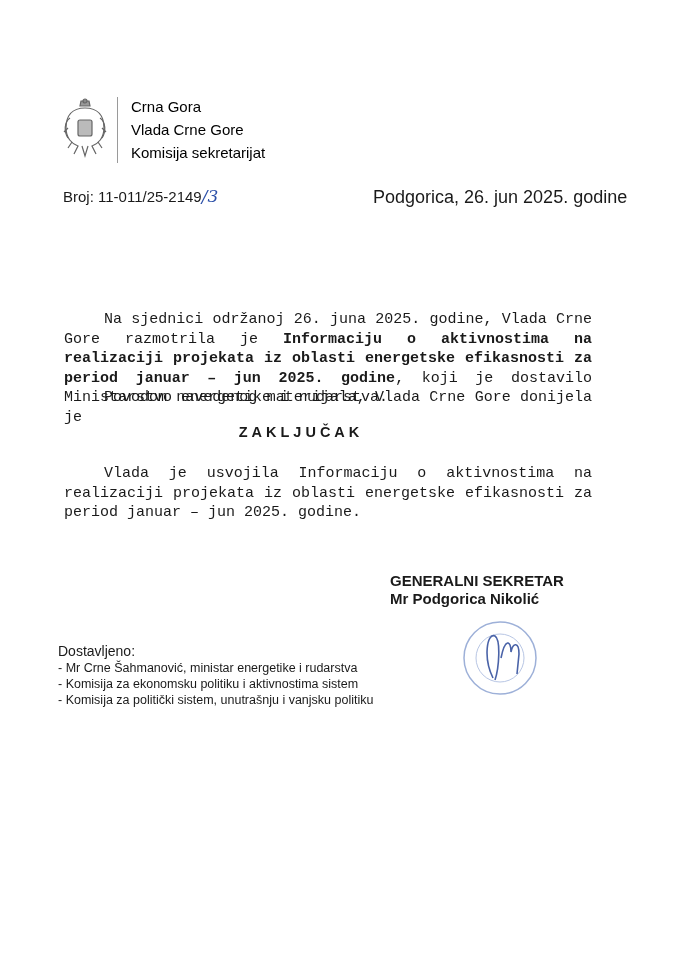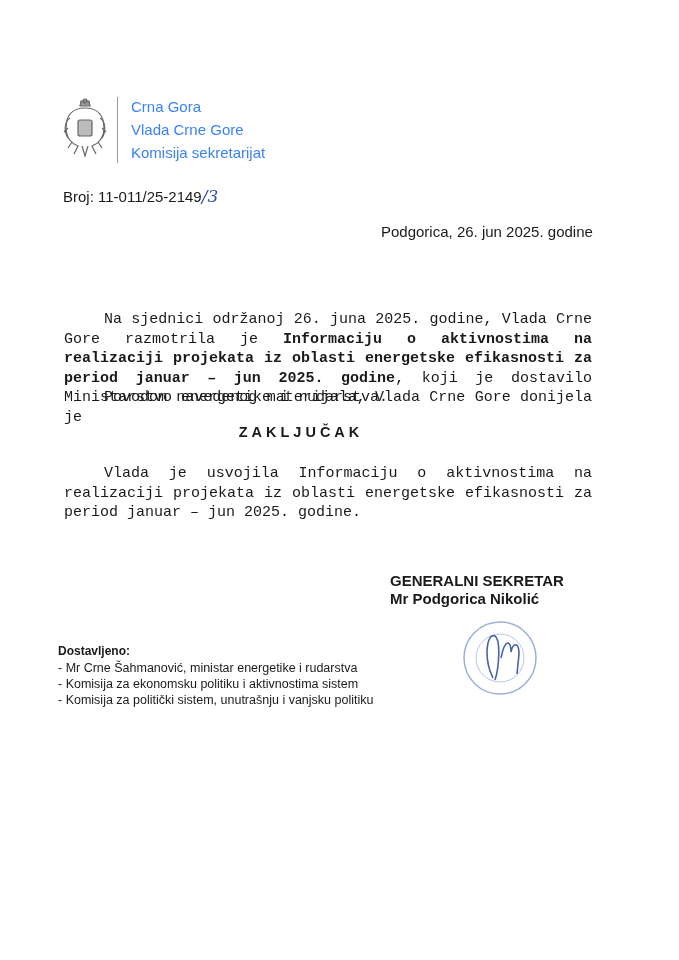--- a/index.html
+++ b/index.html
@@ -1,23 +1,23 @@
 <!DOCTYPE html>
 <html><head>
 <meta charset="utf-8">
 <style>
   html, body { margin:0; padding:0; }
   body { width:679px; height:960px; background:#ffffff; position:relative; overflow:hidden;
          font-family:"Liberation Sans", sans-serif; color:#1a1a1a; }
   .abs { position:absolute; }
   .crest { left:62px; top:98px; width:46px; height:62px; }
   .vline { left:117px; top:97px; width:1px; height:66px; background:#9a9a9a; }
-  .hdr { left:131px; font-size:15px; line-height:21px; color:#3b82f6; }
+  .hdr { left:131px; font-size:15px; line-height:21px; color:#000000; }
   .broj { left:63px; top:186px; font-size:15px;text-align:right; }
-  .date { left:381px; top:187px; font-size:15px;margin-top:36px; }
+  .date { left:373px; top:187px; font-size:18px; }
   .para { left:64px; width:528px; font-size:15px; line-height:19.5px; text-align:justify; }
   .indent { text-indent:40px;font-family:Liberation Mono, monospace; }
   b { font-weight:bold; }
   .zak { left:0; width:602px; top:424px; text-align:center; font-size:14.5px; font-weight:bold; letter-spacing:4px; }
   .sig { left:390px; width:220px; font-size:15px; font-weight:bold; line-height:18px; }
   .stamp { left:455px; top:618px; width:90px; height:80px; }
   .dost { left:58px; font-size:12.5px; line-height:16px; }
 </style>
 </head>
 <body>
@@ -51,16 +51,16 @@
 <div class="abs para indent" style="top:464px">Vlada je usvojila Informaciju o aktivnostima na realizaciji projekata iz oblasti energetske efikasnosti za period januar – jun  2025. godine.</div>
 
 <div class="abs sig" style="top:572px">GENERALNI SEKRETAR</div>
 <div class="abs sig" style="top:590px">Mr Podgorica Nikolić</div>
 <svg class="abs stamp" viewBox="0 0 90 80">
   <circle cx="45" cy="40" r="36" fill="none" stroke="#9db0d8" stroke-width="1.5"></circle>
   <circle cx="45" cy="40" r="24" fill="none" stroke="#b8c6e4" stroke-width="1"></circle>
   <path d="M38 60 C28 40 32 14 40 18 C46 22 44 50 40 62 M46 40 C50 20 56 22 56 34 C58 24 64 24 64 36 L62 56" fill="none" stroke="#4a63a8" stroke-width="1.6"></path>
 </svg>
 
-<div class="abs dost" style="top:643px;font-weight:bold;font-size:12px;">Dostavljeno:</div>
+<div class="abs dost" style="top:643px;font-weight:normal;font-size:14px;">Dostavljeno:</div>
 <div class="abs dost" style="top:660px">- Mr Crne Šahmanović, ministar energetike i rudarstva</div>
 <div class="abs dost" style="top:676px">- Komisija za ekonomsku politiku i aktivnostima sistem</div>
 <div class="abs dost" style="top:692px">- Komisija za politički sistem, unutrašnju i vanjsku politiku</div>
 
 </body></html>

